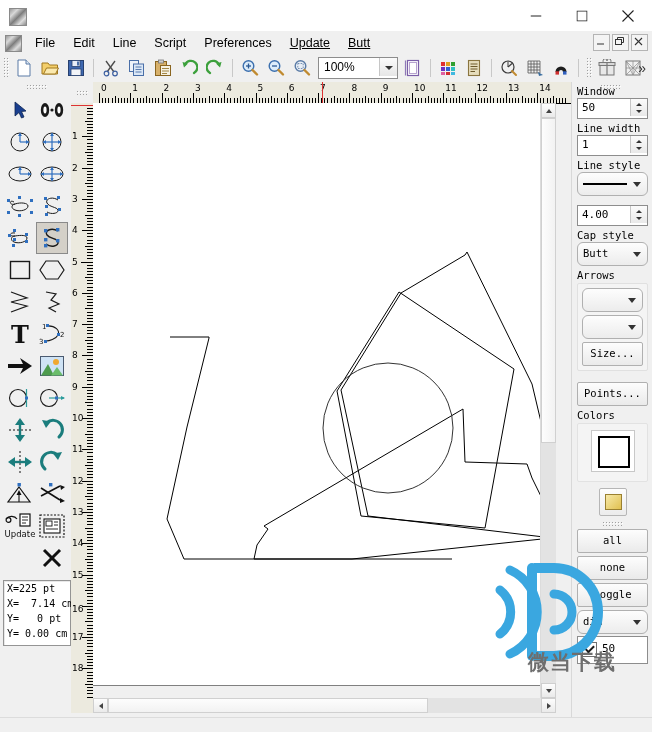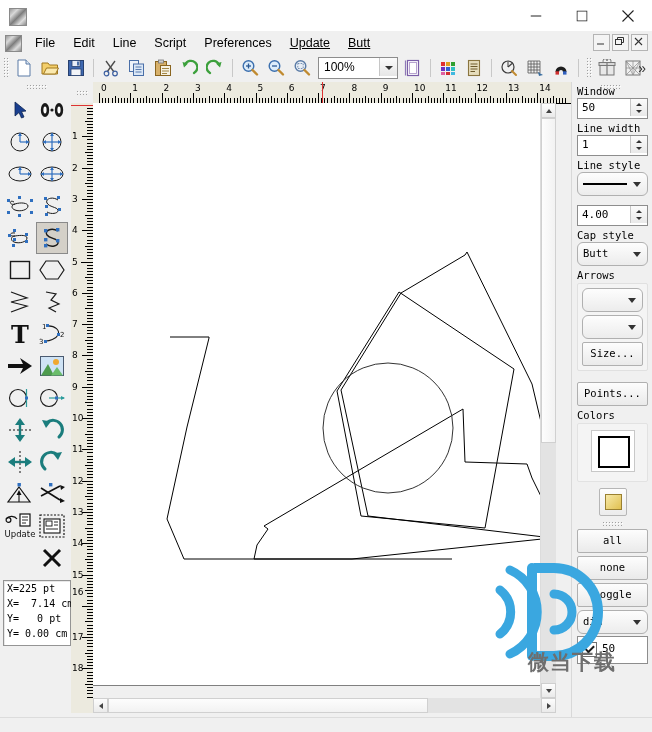--- a/index.html
+++ b/index.html
@@ -1015,21 +1015,21 @@
         <div class="tick" style="top: 502.8px; width: 11px;"></div>
         <div class="tick" style="top: 505.93px; width: 6px;"></div>
         <div class="tick" style="top: 509.06px; width: 6px;"></div>
         <div class="tick" style="top: 512.19px; width: 6px;"></div>
         <div class="tick" style="top: 515.32px; width: 6px;"></div>
         <div class="tick" style="top: 518.45px; width: 8px;"></div>
         <div class="tick" style="top: 521.58px; width: 6px;"></div>
         <div class="tick" style="top: 524.71px; width: 6px;"></div>
         <div class="tick" style="top: 527.84px; width: 6px;"></div>
         <div class="tick" style="top: 530.97px; width: 6px;"></div>
-        <div class="lbl" style="top: 484px;">16</div>
+        <div class="lbl" style="top: 501px;">16</div>
         <div class="tick" style="top: 534.1px; width: 11px;"></div>
         <div class="tick" style="top: 537.23px; width: 6px;"></div>
         <div class="tick" style="top: 540.36px; width: 6px;"></div>
         <div class="tick" style="top: 543.49px; width: 6px;"></div>
         <div class="tick" style="top: 546.62px; width: 6px;"></div>
         <div class="tick" style="top: 549.75px; width: 8px;"></div>
         <div class="tick" style="top: 552.88px; width: 6px;"></div>
         <div class="tick" style="top: 556.01px; width: 6px;"></div>
         <div class="tick" style="top: 559.14px; width: 6px;"></div>
         <div class="tick" style="top: 562.27px; width: 6px;"></div>

